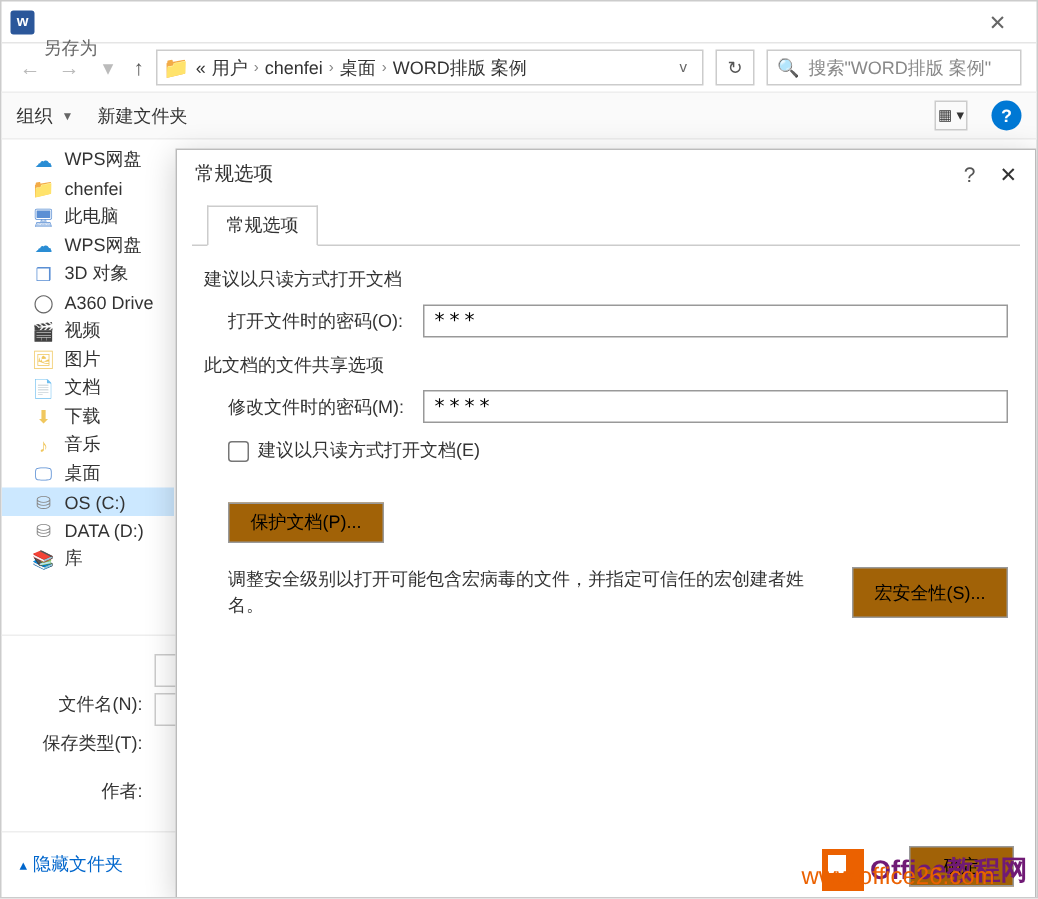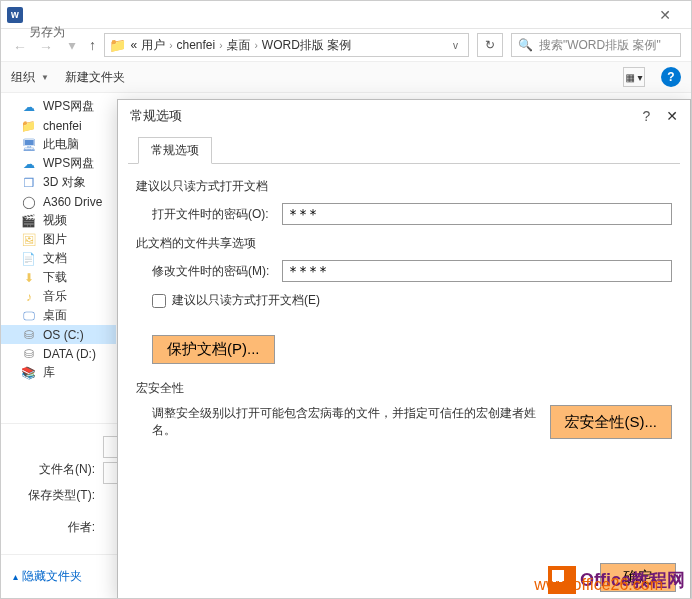--- a/index.html
+++ b/index.html
@@ -64,21 +64,21 @@
 .dialog .dtitle .x { font-size: 14px; color: #333; }
 .dialog .tabbar { height: 28px; border-bottom: 1px solid #ccc; display: flex; padding-left: 10px; margin: 4px 10px 0 10px; }
 .dialog .tab { border: 1px solid #ccc; border-bottom: 1px solid #fff; background: #fff; padding: 4px 12px; position: relative; top: 1px; font-size: 12px; }
 .dialog .body { flex: 1; padding: 14px 18px; }
 .dialog .section { font-size: 12px; margin-bottom: 8px; }
 .dialog .frow { display: flex; align-items: center; margin-bottom: 10px; padding-left: 16px; }
 .dialog .flbl { width: 130px; }
 .dialog .finput { flex: 1; height: 22px; border: 1px solid #999; padding: 2px 6px; font-family: monospace; letter-spacing: 2px; }
 .dialog .chk { display: flex; align-items: center; gap: 6px; padding-left: 16px; margin-bottom: 26px; }
 .dialog .chk input { width: 14px; height: 14px; }
-.dialog .btn { border: 1px solid #999; background: #fdba74; padding: 4px 14px; font-size: 15px; }
+.dialog .btn { border: 1px solid #999; background: #a16207; padding: 4px 14px; font-size: 12px; }
 .dialog .macro-row { display: flex; gap: 12px; padding-left: 16px; }
 .dialog .macro-row .txt { flex: 1; }
 .dialog .dfooter { height: 42px; display: flex; align-items: center; justify-content: flex-end; padding: 0 14px; gap: 10px; }
 
 
 .watermark { position: absolute; right: 6px; bottom: 4px; display: flex; align-items: center; gap: 4px; font-family: Arial; }
 .watermark .o-icon { width: 28px; height: 28px; background: #eb6100; position: relative; }
 .watermark .o-icon::before { content: ""; position: absolute; left: 4px; top: 4px; width: 12px; height: 12px; background: #fff; }
 .watermark .txt1 { color: #701a75; font-size: 18px; font-weight: bold; }
 .watermark .txt2 { color: #eb6100; font-size: 16px; position: absolute; right: 22px; bottom: 0; }
@@ -230,21 +230,20 @@
       <div class="flbl">修改文件时的密码(M):</div>
       <input class="finput" type="text" value="****" style="">
     </div>
     <div class="chk">
       <input type="checkbox" style="">
       <span>建议以只读方式打开文档(E)</span>
     </div>
     <div style="padding-left:16px;margin-bottom:16px">
       <button class="btn">保护文档(P)...</button>
     </div>
-    <div class="section">宏安全性</div>
     <div class="macro-row">
       <span class="txt">调整安全级别以打开可能包含宏病毒的文件，并指定可信任的宏创建者姓名。</span>
       <button class="btn">宏安全性(S)...</button>
     </div>
   </div>
   <div class="dfooter">
     <button class="btn" style="padding:4px 22px">确定</button>
   </div>
 </div>
 

